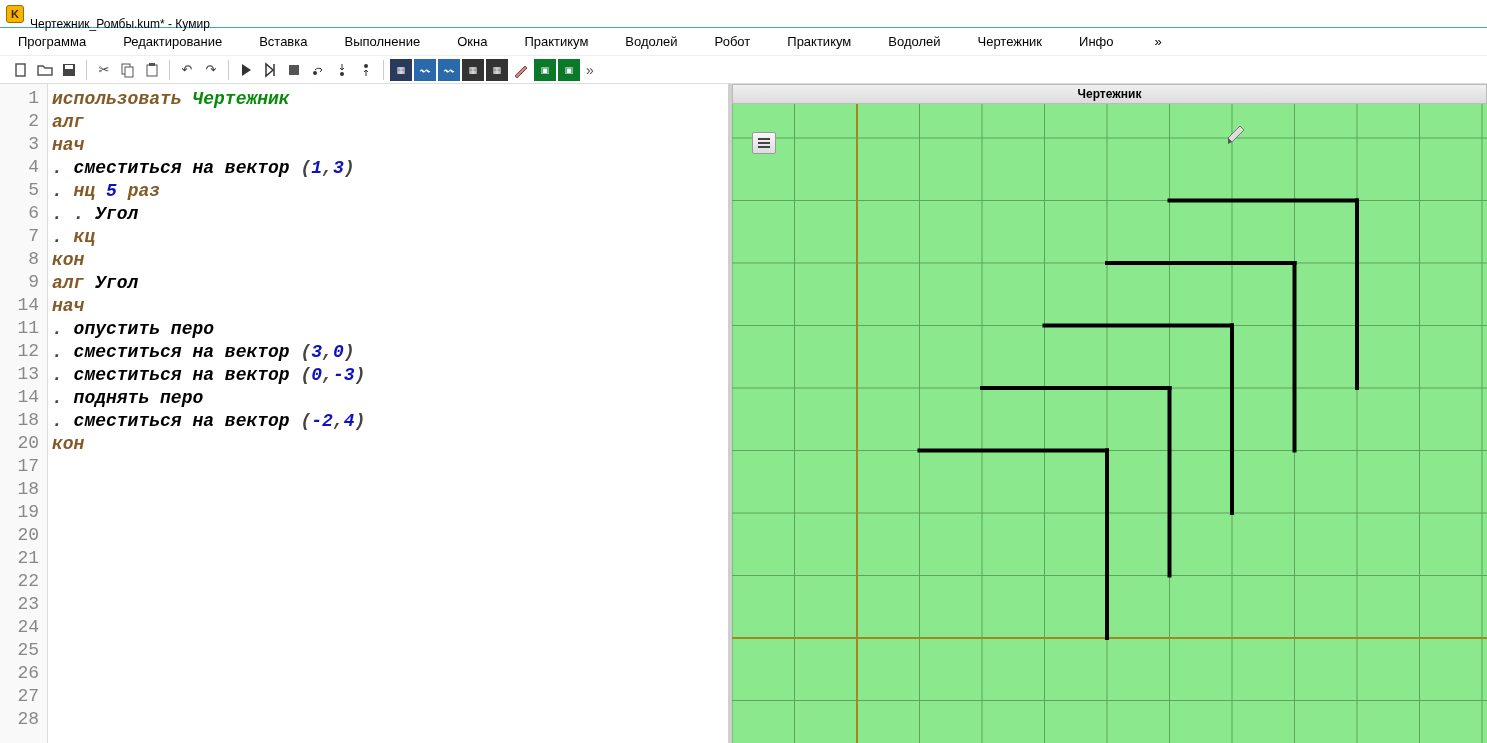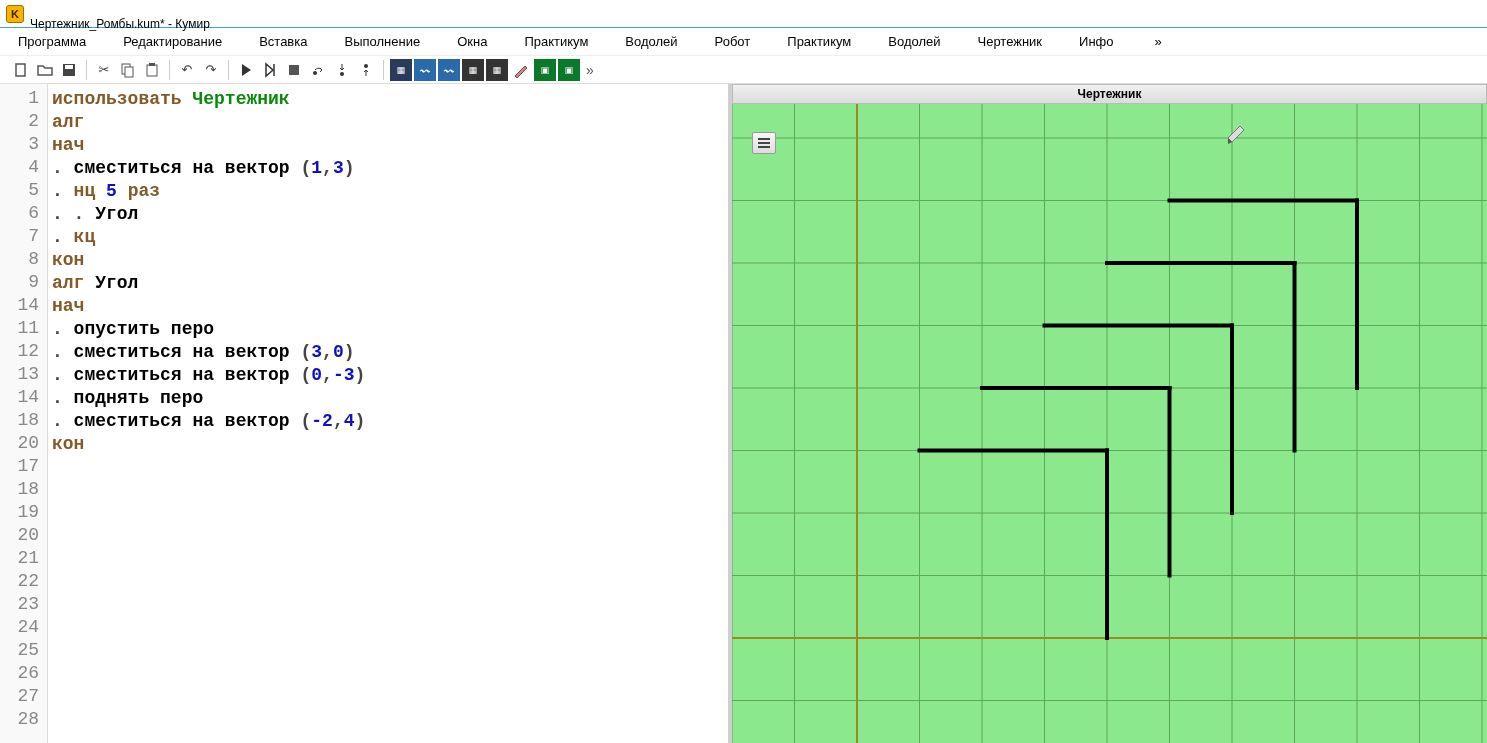--- a/index.html
+++ b/index.html
@@ -91,20 +91,21 @@
 }
 .gutter div { padding-right: 8px; height: 23px; }
 .code {
   flex: 1;
   padding: 4px 6px 4px 4px;
   font-family: 'Courier New', monospace;
   font-size: 18px;
   font-weight: bold;
   line-height: 23px;
   white-space: pre;
+  font-style: italic;
 }
 .kw { color: #835a28; }
 .id { color: #0a8a0a; }
 .cmd { color: #000000; }
 .num { color: #1010c0; }
 .dot { color: #444; }
 .paren { color: #444; }
 .right-pane {
   flex: 1;
   display: flex;

